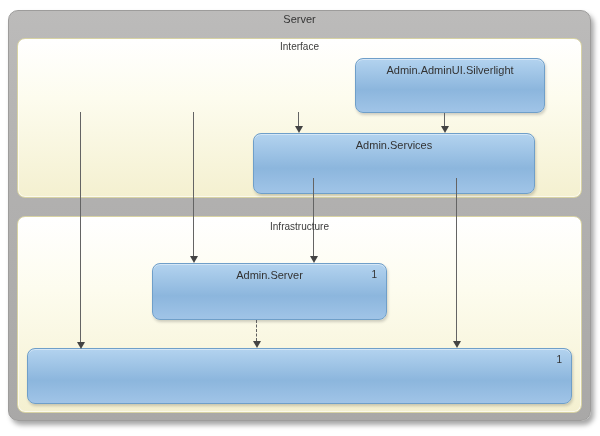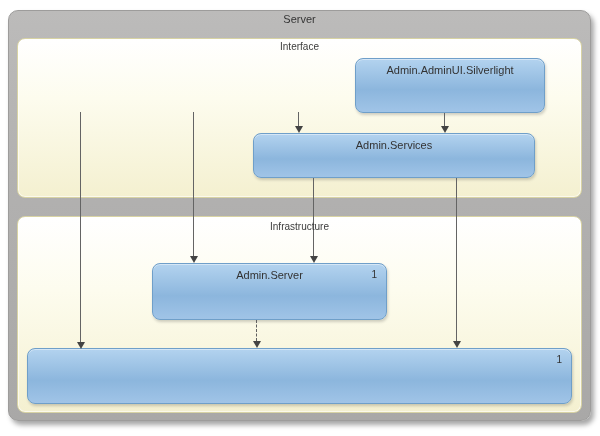--- a/index.html
+++ b/index.html
@@ -30,21 +30,21 @@
         background:linear-gradient(180deg,#b3d3ef 0%,#8cb6dd 58%,#a0c4e7 100%);
         border:1px solid #6f9fc9;border-radius:8px;
         box-shadow:1px 2px 3px rgba(0,0,0,0.18), inset 0 1px 0 rgba(255,255,255,0.45);
         z-index:3;}
   .node-label{position:absolute;left:0;top:5px;width:100%;text-align:center;
               font-size:11px;color:#333333;}
   .node-badge{position:absolute;top:5px;right:9px;font-size:10px;color:#333333;}
 
   .node-web{left:28px;top:58px;width:316px;height:54px;}
   .node-silverlight{left:355px;top:58px;width:190px;height:55px;}
-  .node-services{left:253px;top:133px;width:282px;height:45px;}
+  .node-services{left:253px;top:133px;width:282px;height:61px;}
   .node-server{left:152px;top:263px;width:235px;height:57px;}
   .node-common{left:27px;top:348px;width:545px;height:56px;}
 
   
   .edge{position:absolute;width:1px;background:#646464;z-index:4;}
   .edge.dashed{width:0;background:none;border-left:1px dashed #5f5f5f;}
   .arrowhead{position:absolute;left:-3.5px;bottom:-7px;width:0;height:0;
              border-left:4px solid transparent;border-right:4px solid transparent;
              border-top:7px solid #434343;}
   .edge.dashed .arrowhead{left:-4px;}

